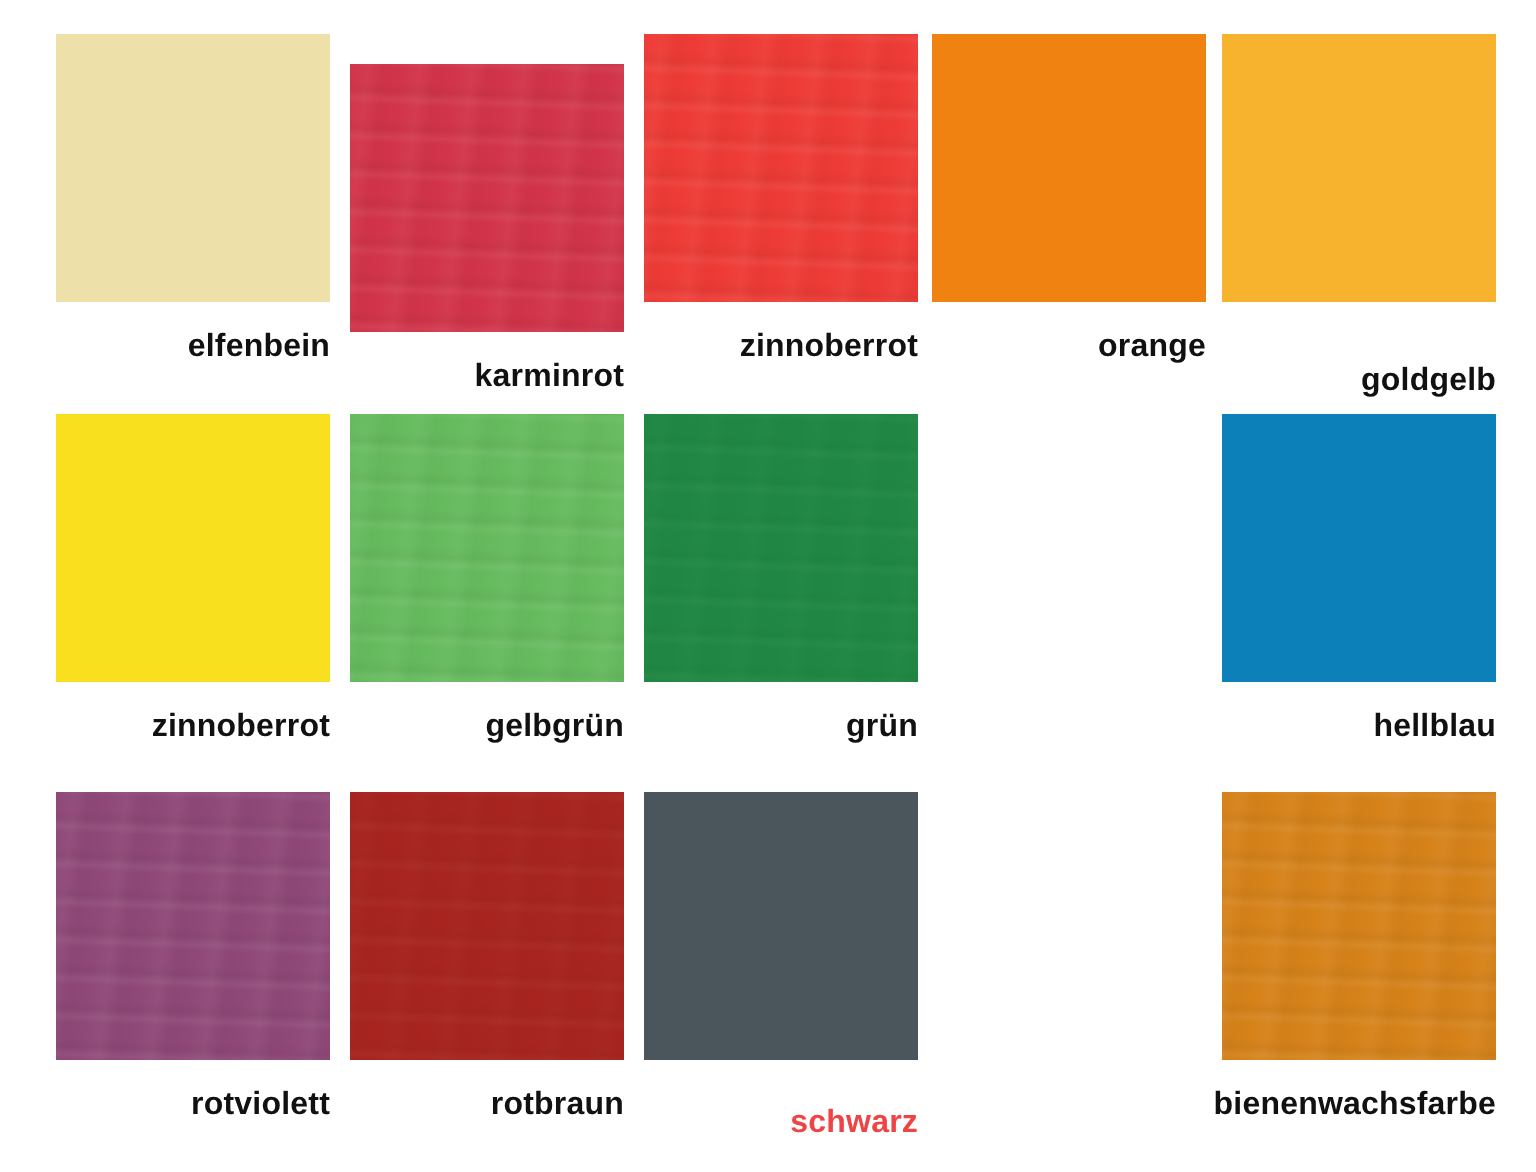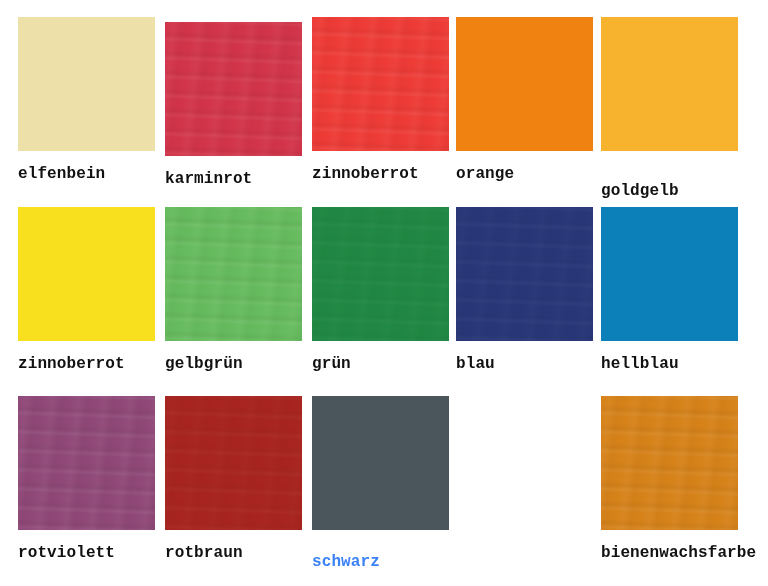--- a/index.html
+++ b/index.html
@@ -18,22 +18,21 @@
     position: relative;
     width: 768px;
     height: 586px;
     box-sizing: border-box;
   }
   .swatch-cell {
     position: absolute;
     width: 147px;
     display: flex;
     flex-direction: column;
-    align-items: flex-start;
-    font-family: Liberation Mono, monospace;
+    align-items: flex-end;
   }
   .swatch-chip {
     width: 137px;
     height: 134px;
     position: relative;
     overflow: hidden;
     background-repeat: no-repeat;
   }
   
   .swatch-chip::before {
@@ -84,21 +83,21 @@
   }
 </style>
 </head>
 <body style="background: rgb(255, 255, 255);">
 
 <div id="swatch-grid">
     <div class="swatch-cell" style="left: 18px; top: 17px;">
       <div class="swatch-chip tex-none" title="#EDE0A8" style="background: rgb(237, 224, 168);"></div>
       <div class="swatch-label" style="color: rgb(17, 17, 17);">elfenbein</div>
     </div>
-    <div class="swatch-cell" style="left: 165px; top: 22px;">
+    <div class="swatch-cell" style="left: 165px; top: 32px;">
       <div class="swatch-chip tex-strong" title="#D2344A" style="background: rgb(210, 52, 74);"></div>
       <div class="swatch-label" style="color: rgb(17, 17, 17);">karminrot</div>
     </div>
     <div class="swatch-cell" style="left: 312px; top: 17px;">
       <div class="swatch-chip tex-strong" title="#EE3B36" style="background: rgb(238, 59, 54);"></div>
       <div class="swatch-label" style="color: rgb(17, 17, 17);">zinnoberrot</div>
     </div>
     <div class="swatch-cell" style="left: 456px; top: 17px;">
       <div class="swatch-chip tex-none" title="#F08211" style="background: rgb(240, 130, 17);"></div>
       <div class="swatch-label" style="color: rgb(17, 17, 17);">orange</div>
@@ -112,37 +111,33 @@
       <div class="swatch-label" style="color: rgb(17, 17, 17);">zinnoberrot</div>
     </div>
     <div class="swatch-cell" style="left: 165px; top: 207px;">
       <div class="swatch-chip tex-strong" title="#66BB5E" style="background: rgb(102, 187, 94);"></div>
       <div class="swatch-label" style="color: rgb(17, 17, 17);">gelbgrün</div>
     </div>
     <div class="swatch-cell" style="left: 312px; top: 207px;">
       <div class="swatch-chip tex-mild" title="#1F8743" style="background: rgb(31, 135, 67);"></div>
       <div class="swatch-label" style="color: rgb(17, 17, 17);">grün</div>
     </div>
-    <div class="swatch-cell" style="left: 456px; top: 207px;">
-      <div class="swatch-chip tex-mild" title="#283678" style="background: rgb(40, 54, 120);"></div>
-      <div class="swatch-label" style="color: rgb(17, 17, 17);">blau</div>
-    </div>
     <div class="swatch-cell" style="left: 601px; top: 207px;">
       <div class="swatch-chip tex-none" title="#0C80B8" style="background: rgb(12, 128, 184);"></div>
       <div class="swatch-label" style="color: rgb(17, 17, 17);">hellblau</div>
     </div>
     <div class="swatch-cell" style="left: 18px; top: 396px;">
       <div class="swatch-chip tex-strong" title="#8F4878" style="background: rgb(143, 72, 120);"></div>
       <div class="swatch-label" style="color: rgb(17, 17, 17);">rotviolett</div>
     </div>
     <div class="swatch-cell" style="left: 165px; top: 396px;">
       <div class="swatch-chip tex-mild" title="#A7241F" style="background: rgb(167, 36, 31);"></div>
       <div class="swatch-label" style="color: rgb(17, 17, 17);">rotbraun</div>
     </div>
     <div class="swatch-cell" style="left: 312px; top: 396px;">
       <div class="swatch-chip tex-none" title="#4A555C" style="background: rgb(74, 85, 92);"></div>
-      <div class="swatch-label" style="color: #3b82f6; margin-top: 24px;">schwarz</div>
+      <div class="swatch-label" style="color: #ef4444; margin-top: 24px;">schwarz</div>
     </div>
     <div class="swatch-cell" style="left: 601px; top: 396px;">
       <div class="swatch-chip tex-strong" title="#D68219" style="background: rgb(214, 130, 25);"></div>
       <div class="swatch-label" style="color: rgb(17, 17, 17);">bienenwachsfarbe</div>
     </div>
   </div>
 
 </body></html>

